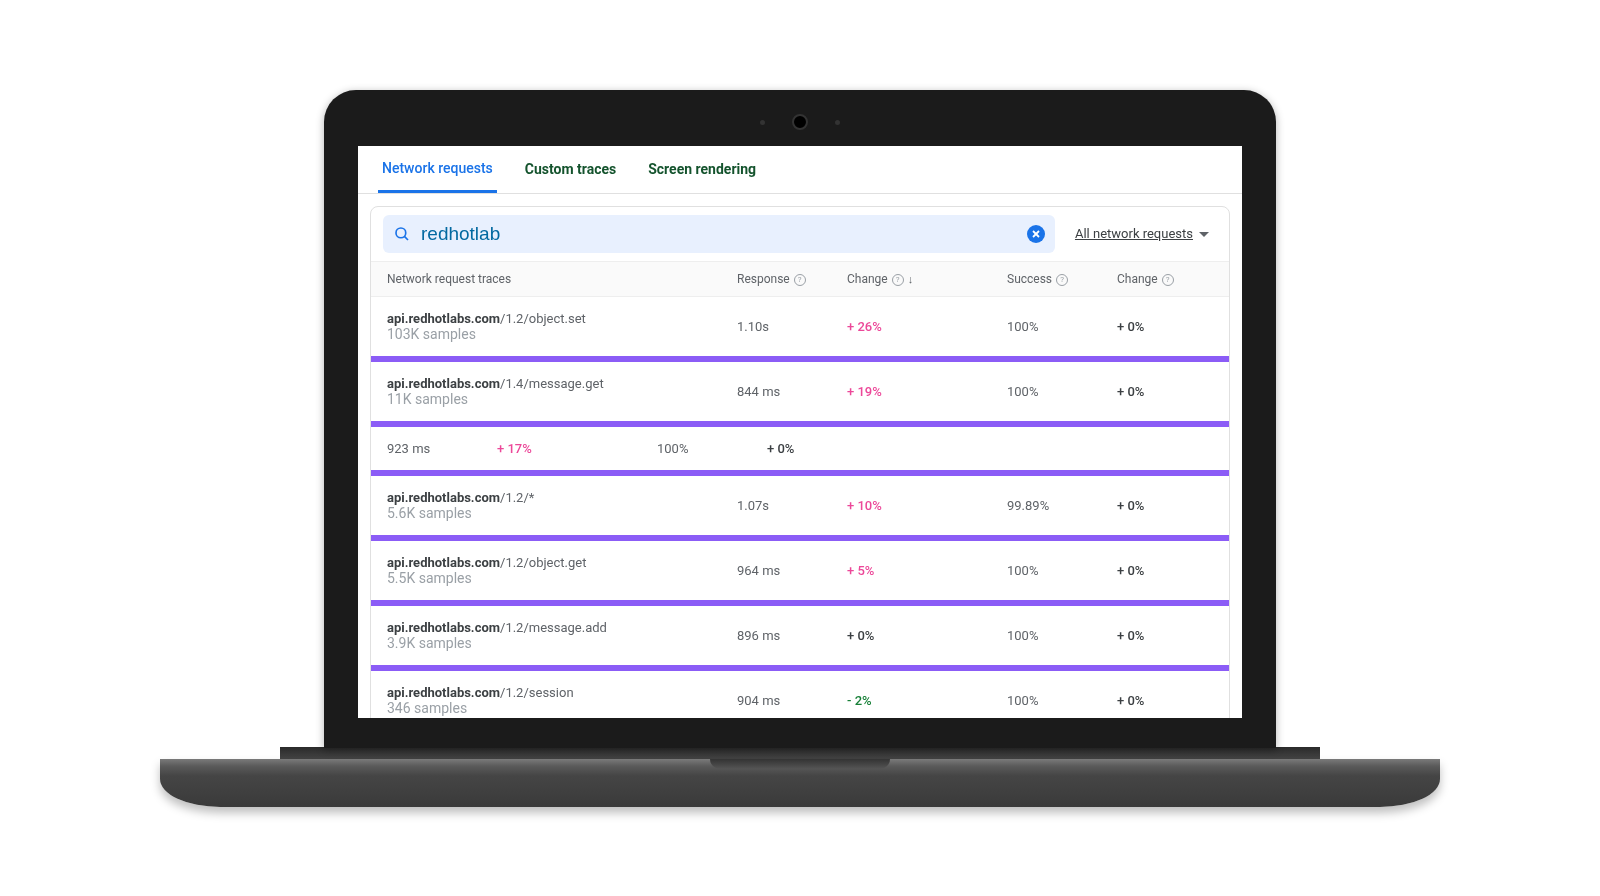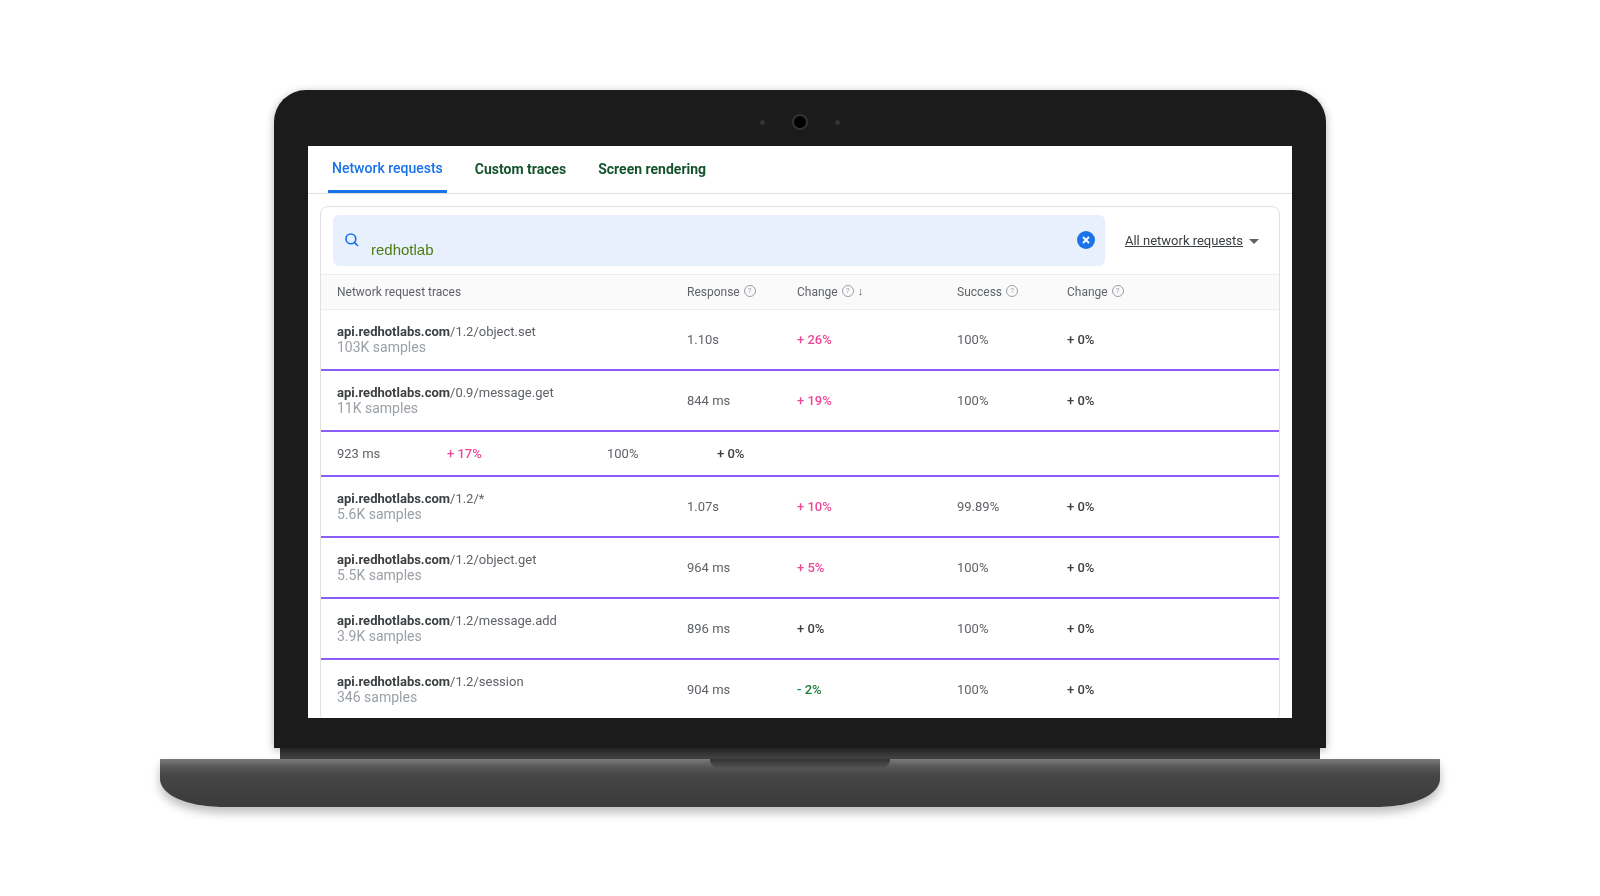--- a/index.html
+++ b/index.html
@@ -13,21 +13,21 @@
   justify-content: center;
 }
 .laptop-wrap {
   position: relative;
   width: 1280px;
   display: flex;
   flex-direction: column;
   align-items: center;
 }
 .laptop-screen-bezel {
-  width: 1052px;
+  width: 952px;
   height: 658px;
   background: #1b1b1b;
   border-radius: 32px 32px 0 0;
   padding: 56px 34px 30px 34px;
   position: relative;
   box-shadow: 0 2px 8px rgba(0,0,0,0.3);
 }
 .camera {
   position: absolute;
   top: 24px;
@@ -95,24 +95,23 @@
   align-items: center;
   background: #e8f0fe;
   border-radius: 6px;
   padding: 8px 10px;
   gap: 10px;
 }
 .searchbox input {
   flex: 1;
   border: none;
   background: transparent;
-  font-size: 15px;
-  color: #4d7c0f;
+  font-size: 19px;
+  color: #0369a1;
   outline: none;
-  margin-top: 18px;
 }
 .search-icon svg { display: block; }
 .clear-btn {
   width: 18px;
   height: 18px;
   background: #1a73e8;
   border-radius: 50%;
   display: flex;
   align-items: center;
   justify-content: center;
@@ -137,37 +136,37 @@
   color: #5f6368;
   background: #fafafa;
   border-top: 1px solid #eee;
   border-bottom: 1px solid #eee;
 }
 .col-trace { flex: 0 0 350px; }
 .col-resp { flex: 0 0 110px; }
 .col-chg1 { flex: 0 0 160px; }
 .col-succ { flex: 0 0 110px; }
 .col-chg2 { flex: 1; }
-.th-label { display: inline-flex; align-items: flex-start; gap: 4px; }
+.th-label { display: inline-flex; align-items: flex-end; gap: 4px; }
 .help-icon {
   display: inline-flex;
   width: 12px;
   height: 12px;
   border: 1px solid #9aa0a6;
   border-radius: 50%;
   font-size: 8px;
   align-items: center;
   justify-content: center;
   color: #9aa0a6;
 }
 .sort-arrow { font-size: 11px; color: #5f6368; }
 .row {
   display: flex;
   padding: 14px 16px;
-  border-bottom: 2px solid #8b5cf6;
+  border-bottom: 6px solid #8b5cf6;
   font-size: 13px;
   align-items: center;
 }
 .trace-host { font-weight: 700; color: #3c4043; }
 .trace-path { color: #5f6368; }
 .trace-samples { font-size: 14px; color: #9aa0a6; }
 .cell { color: #5f6368; }
 .chg-pos { color: #ec4899; font-weight: 500; }
 .chg-neg { color: #188038; font-weight: 500; }
 .chg-zero { color: #3c4043; font-weight: 500; }
@@ -271,21 +270,21 @@
                 <div><span class="trace-host">api.redhotlabs.com</span><span class="trace-path">/1.2/object.set</span></div>
                 <div class="trace-samples">103K samples</div>
               </div>
               <div class="col-resp cell">1.10s</div>
               <div class="col-chg1 chg-pos">+ 26%</div>
               <div class="col-succ cell">100%</div>
               <div class="col-chg2 chg2-val">+ 0%</div>
             </div>
             <div class="row">
               <div class="col-trace">
-                <div><span class="trace-host">api.redhotlabs.com</span><span class="trace-path">/0.9/message.get</span></div>
+                <div><span class="trace-host">api.redhotlabs.com</span><span class="trace-path">/1.4/message.get</span></div>
                 <div class="trace-samples">11K samples</div>
               </div>
               <div class="col-resp cell">844 ms</div>
               <div class="col-chg1 chg-pos">+ 19%</div>
               <div class="col-succ cell">100%</div>
               <div class="col-chg2 chg2-val">+ 0%</div>
             </div>
             <div class="row">
               <div class="col-resp cell">923 ms</div>
               <div class="col-chg1 chg-pos">+ 17%</div>

